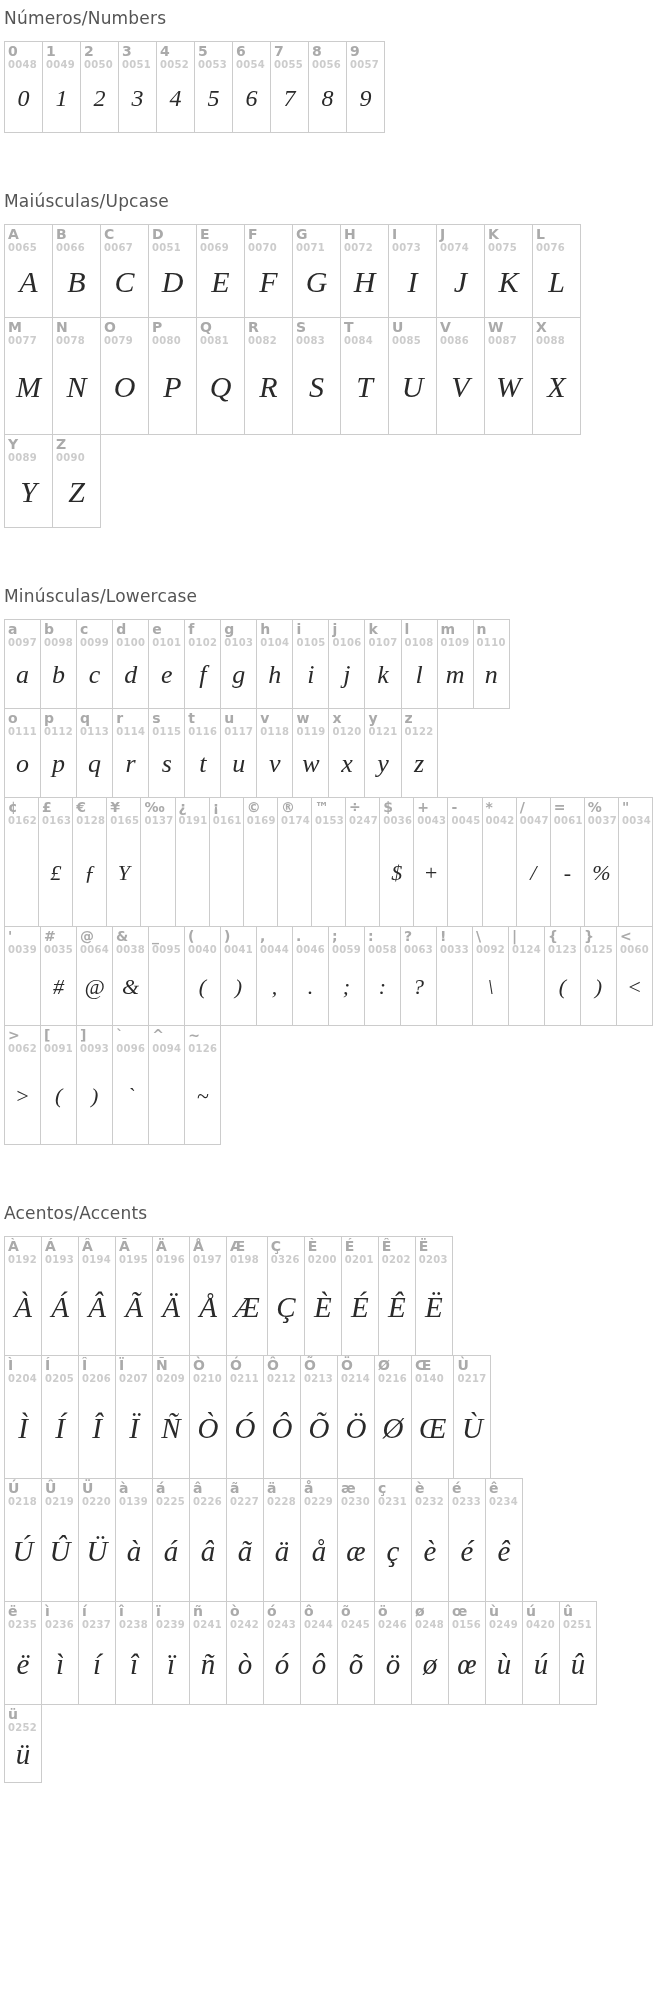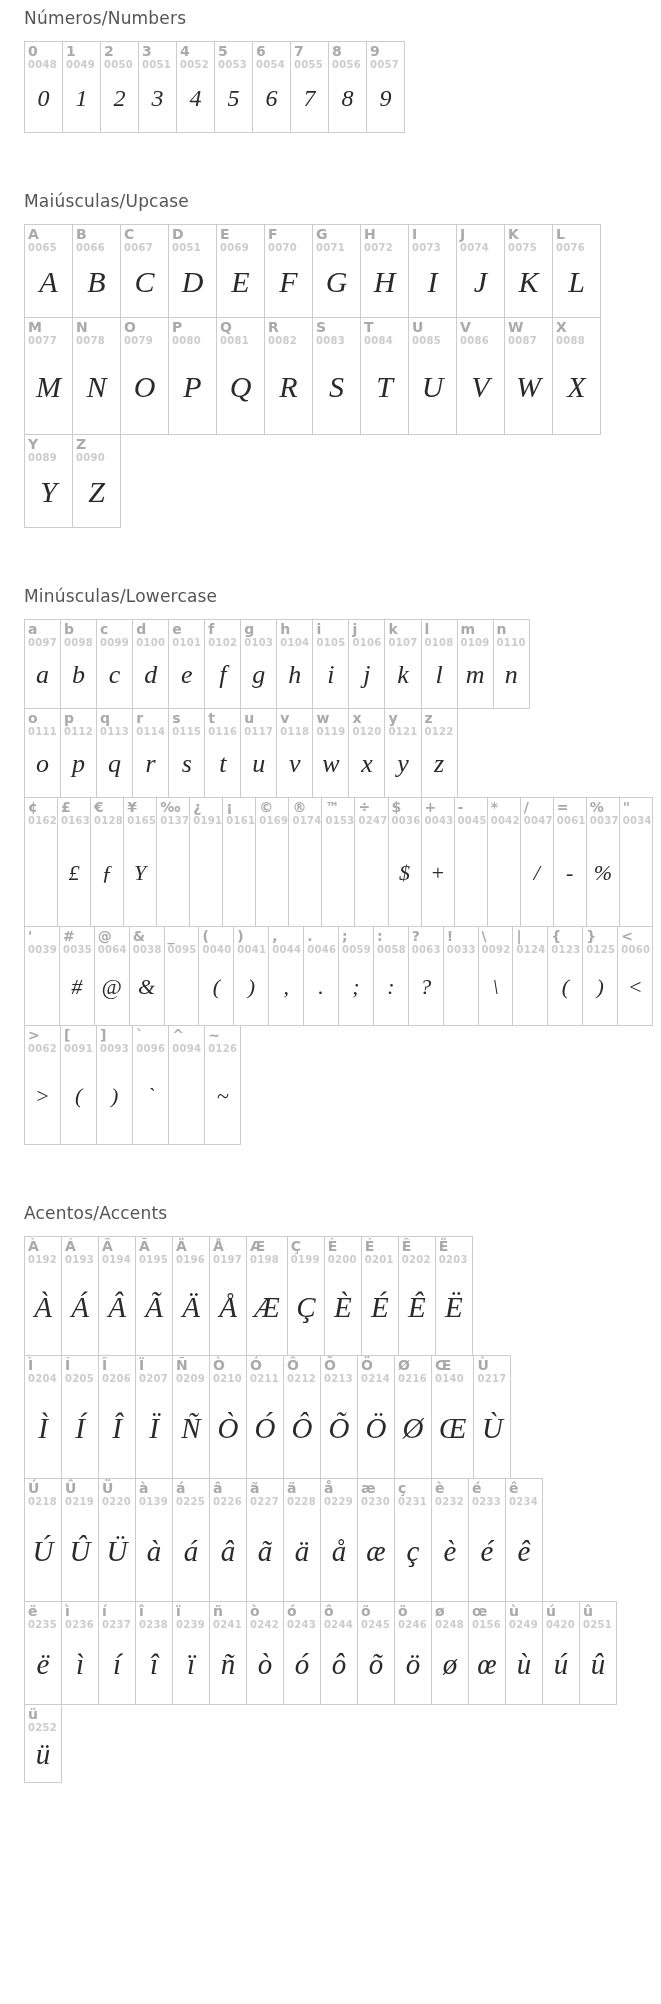--- a/index.html
+++ b/index.html
@@ -1,17 +1,17 @@
 <!DOCTYPE html>
 <html><head>
 <meta charset="utf-8">
 <style>
   html,body{margin:0;padding:0;background:#ffffff;}
   body{width:661px;font-family:"DejaVu Sans","Liberation Sans",sans-serif;}
-  .page{padding:4px 8px 20px 24px;}
+  .page{padding:4px 8px 20px 4px;}
   h2.section-title{
     font-size:17px;font-weight:normal;color:#555555;
     margin:58px 0 14px 0;letter-spacing:0.2px;
   }
   .section:first-child h2.section-title{margin-top:4px;}
   .rowwrap{margin-top:-1px;}
   .row{display:flex;align-items:stretch;}
   .cell{
     box-sizing:border-box;border:1px solid #cccccc;background:#ffffff;
     display:flex;flex-direction:column;margin-left:-1px;
@@ -651,21 +651,21 @@
             <div class="cell-code">0197</div>
             <div class="cell-glyph">Å</div>
           </div>
           <div class="cell">
             <div class="cell-label">Æ</div>
             <div class="cell-code">0198</div>
             <div class="cell-glyph">Æ</div>
           </div>
           <div class="cell">
             <div class="cell-label">Ç</div>
-            <div class="cell-code">0199</div>
+            <div class="cell-code">0326</div>
             <div class="cell-glyph">Ç</div>
           </div>
           <div class="cell">
             <div class="cell-label">È</div>
             <div class="cell-code">0200</div>
             <div class="cell-glyph">È</div>
           </div>
           <div class="cell">
             <div class="cell-label">É</div>
             <div class="cell-code">0201</div>

